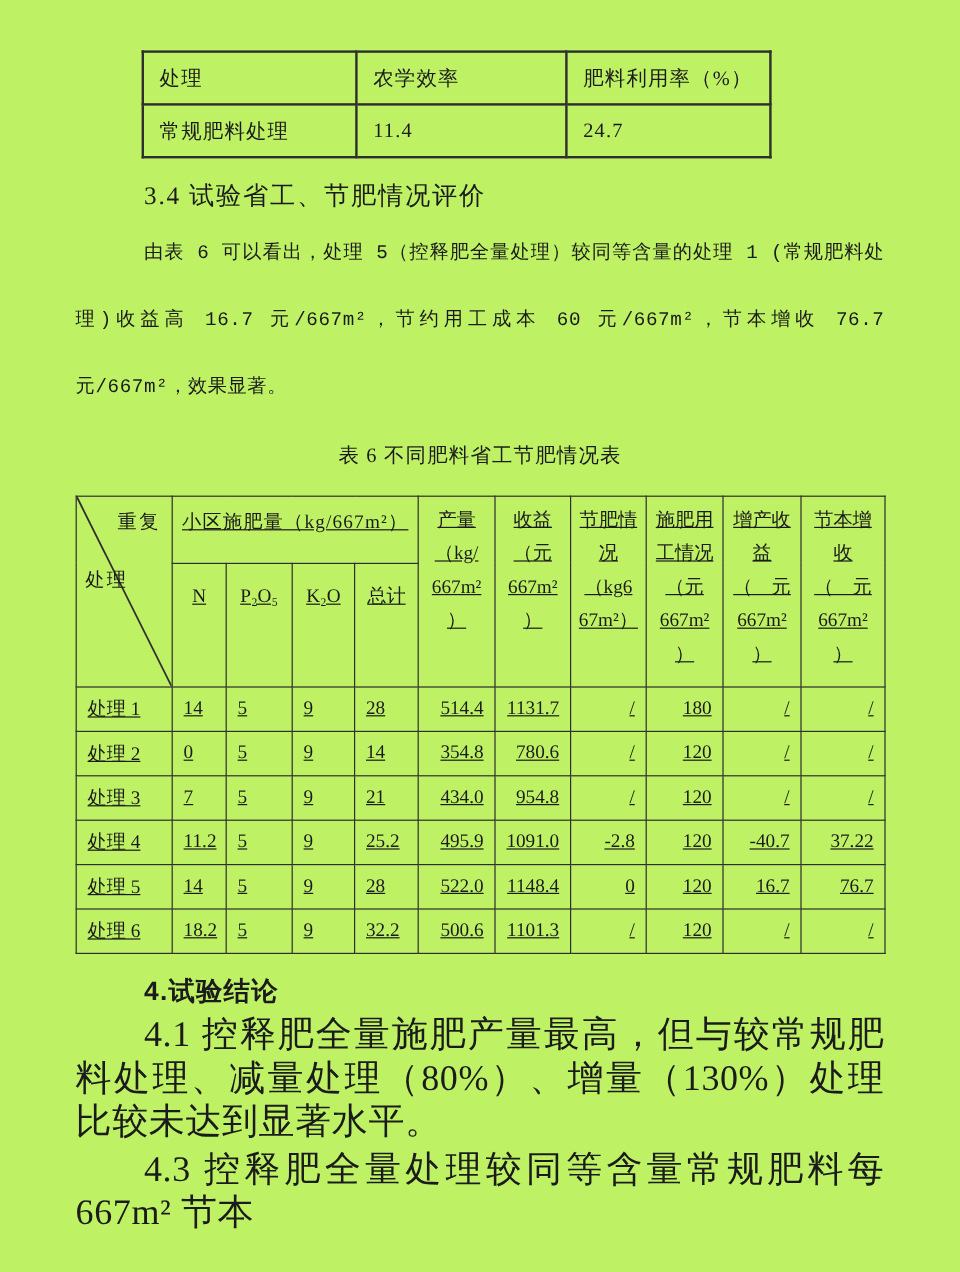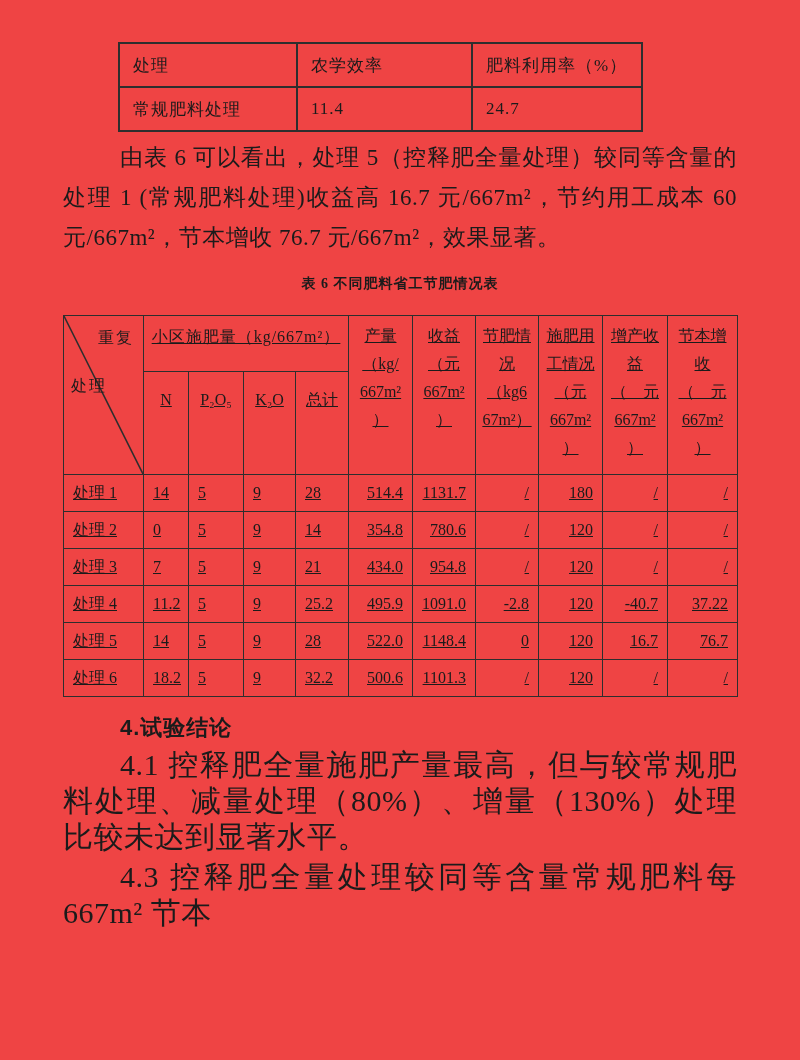--- a/index.html
+++ b/index.html
@@ -1,27 +1,27 @@
 <!DOCTYPE html>
 <html><head>
 <meta charset="utf-8">
 <style>
   html,body{margin:0;padding:0;background:#ffffff;}
   body{width:800px;height:1060px;font-family:"Liberation Serif","DejaVu Serif",serif;color:#1b1b1b;}
-  .page{box-sizing:border-box;width:800px;height:1060px;padding:42px 63px 0 63px;overflow:hidden;background:#ef4444;}
+  .page{box-sizing:border-box;width:800px;height:1060px;padding:42px 63px 0 63px;overflow:hidden;background:#bef264;}
 
   
   .t1{border-collapse:collapse;table-layout:fixed;width:523px;margin-left:55px;}
   .t1 th,.t1 td{border:2px solid #2e2e2e;font-size:17px;font-weight:normal;text-align:left;
     padding:0 4px 0 13px;height:42px;vertical-align:middle;letter-spacing:1px;}
 
   
   .h34{font-size:21px;margin:17px 0 0 57px;letter-spacing:1.5px;}
-  .para{font-size:23px;line-height:40px;text-align:justify;text-indent:57px;margin:6px 0 0 0;letter-spacing:0.5px;}
-  .cap{font-size:14px;text-align:center;margin-top:17px;letter-spacing:1px;font-weight:bold;}
+  .para{font-size:16px;line-height:56px;text-align:justify;text-indent:57px;margin:6px 0 0 0;letter-spacing:0.5px;font-family:Liberation Mono, monospace;}
+  .cap{font-size:17px;text-align:center;margin-top:17px;letter-spacing:1px;}
   .note{font-size:17px;margin-top:14px;letter-spacing:0.5px;}
   .h4{font-size:22px;font-weight:bold;font-family:"Liberation Sans","DejaVu Sans",sans-serif;
     margin:16px 0 0 57px;letter-spacing:1px;}
   .para2{font-size:30px;line-height:36px;text-align:justify;text-indent:57px;margin:4px 0 0 0;letter-spacing:0.5px;}
 
   
   .t6{border-collapse:collapse;table-layout:fixed;width:674px;margin-top:22px;text-decoration:underline;}
   .t6 th,.t6 td{border:1.5px solid #2e2e2e;}
   .t6 thead th{font-weight:normal;font-size:16px;line-height:28px;white-space:pre-line;
     vertical-align:top;padding:6px 2px 12px 2px;text-align:center;}
@@ -55,20 +55,21 @@
         <th>肥料利用率（%）</th>
       </tr>
       <tr>
         <td>常规肥料处理</td>
         <td>11.4</td>
         <td>24.7</td>
       </tr>
     </tbody>
   </table>
 
+  <div class="h34">3.4 试验省工、节肥情况评价</div>
   <p class="para">由表 6 可以看出，处理 5（控释肥全量处理）较同等含量的处理 1 (常规肥料处理)收益高 16.7 元/667m²，节约用工成本 60 元/667m²，节本增收 76.7 元/667m²，效果显著。</p>
 
   <div class="cap">表 6 不同肥料省工节肥情况表</div>
 
   <table class="t6">
     <colgroup>
       <col style="width:80px">
         <col style="width:45px">
         <col style="width:55px">
         <col style="width:52px">

